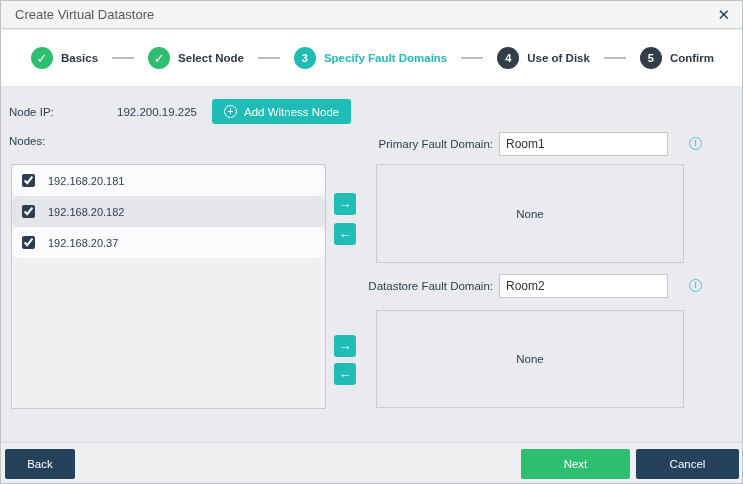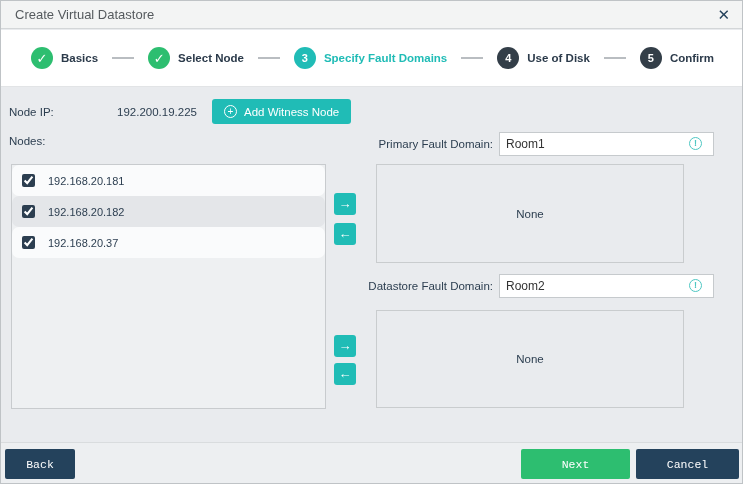--- a/index.html
+++ b/index.html
@@ -69,42 +69,42 @@
     position:absolute; width:22px; height:22px; background:#20bcb6; border:none;
     border-radius:3px; color:#fff; font-size:13px; line-height:22px; text-align:center;
     cursor:pointer; padding:0; font-family:inherit;
   }
   
   .fd-label{
     position:absolute; right:249px; font-size:11.5px; color:#2c3e50;
     white-space:nowrap; line-height:24px;
   }
   .fd-input{
-    position:absolute; left:498px; width:215px; height:24px;
+    position:absolute; left:498px; width:169px; height:24px;
     border:1px solid #c6cacd; background:#fff; font-size:12px; color:#333;
     padding:0 6px; font-family:inherit;
   }
   .info-icon{
     position:absolute; left:688px; width:13px; height:13px; border:1px solid #4fc7c3;
     border-radius:50%; color:#4fc7c3; font-size:9px; font-weight:bold;
     display:flex; align-items:center; justify-content:center; line-height:1;
   }
   .none-box{
     position:absolute; left:375px; width:308px; border:1px solid #c9ccce;
     background:#e9ebee; display:flex; align-items:center; justify-content:center;
     font-size:11.5px; color:#2c3e50;
   }
   
   .footer{
     position:absolute; left:0; right:0; top:441px; height:43px;
     background:#edeff1; border-top:1px solid #d9dcde;
   }
   .btn{
     position:absolute; top:6px; height:30px; border:none; border-radius:2px;
-    color:#fff; font-size:11.5px; cursor:pointer; font-family:Liberation Mono, monospace;
+    color:#fff; font-size:11.5px; cursor:pointer; font-family:Liberation Sans, sans-serif;
   }
   .btn-back{ left:4px; width:70px; background:#24425c; }
   .btn-next{ left:520px; width:109px; background:#2dbe70; }
   .btn-cancel{ left:635px; width:103px; background:#24425c; }
 </style>
 </head>
 <body>
 
 <div class="dialog">
 

